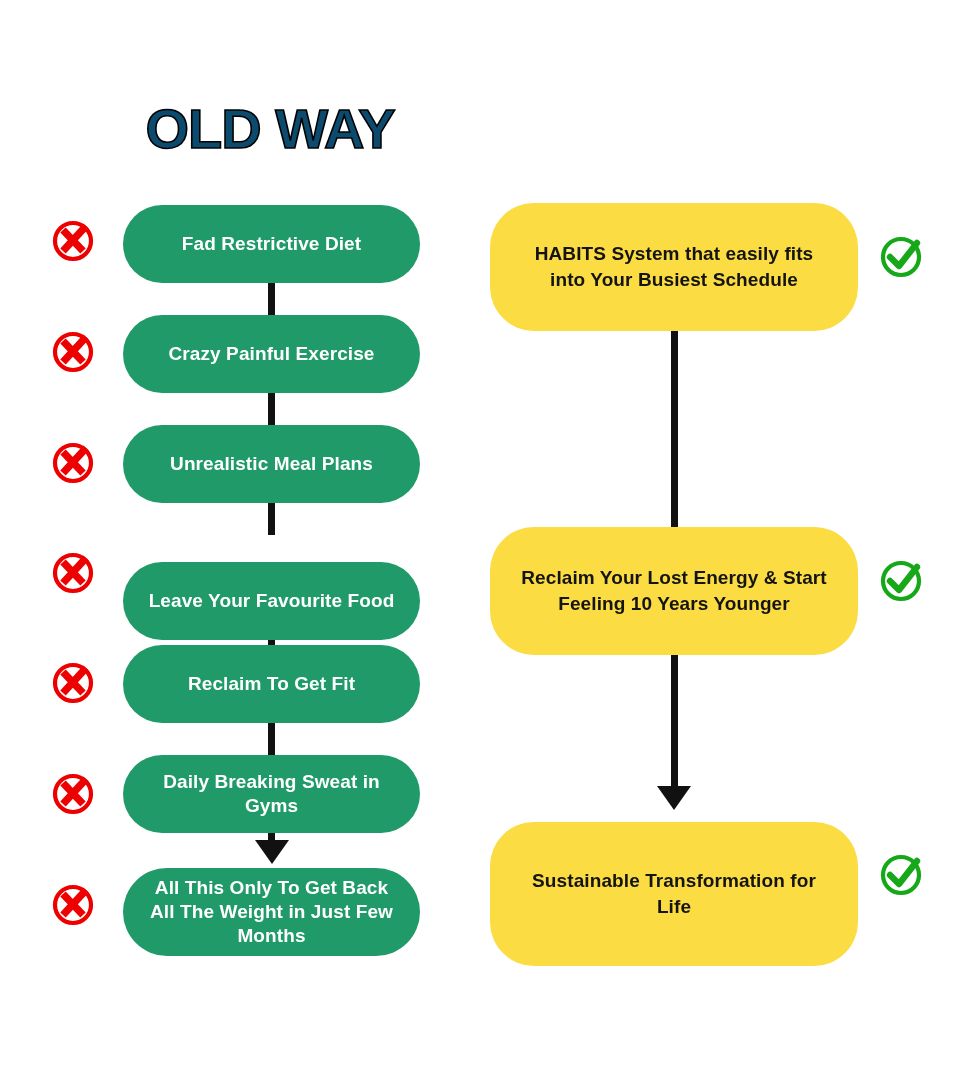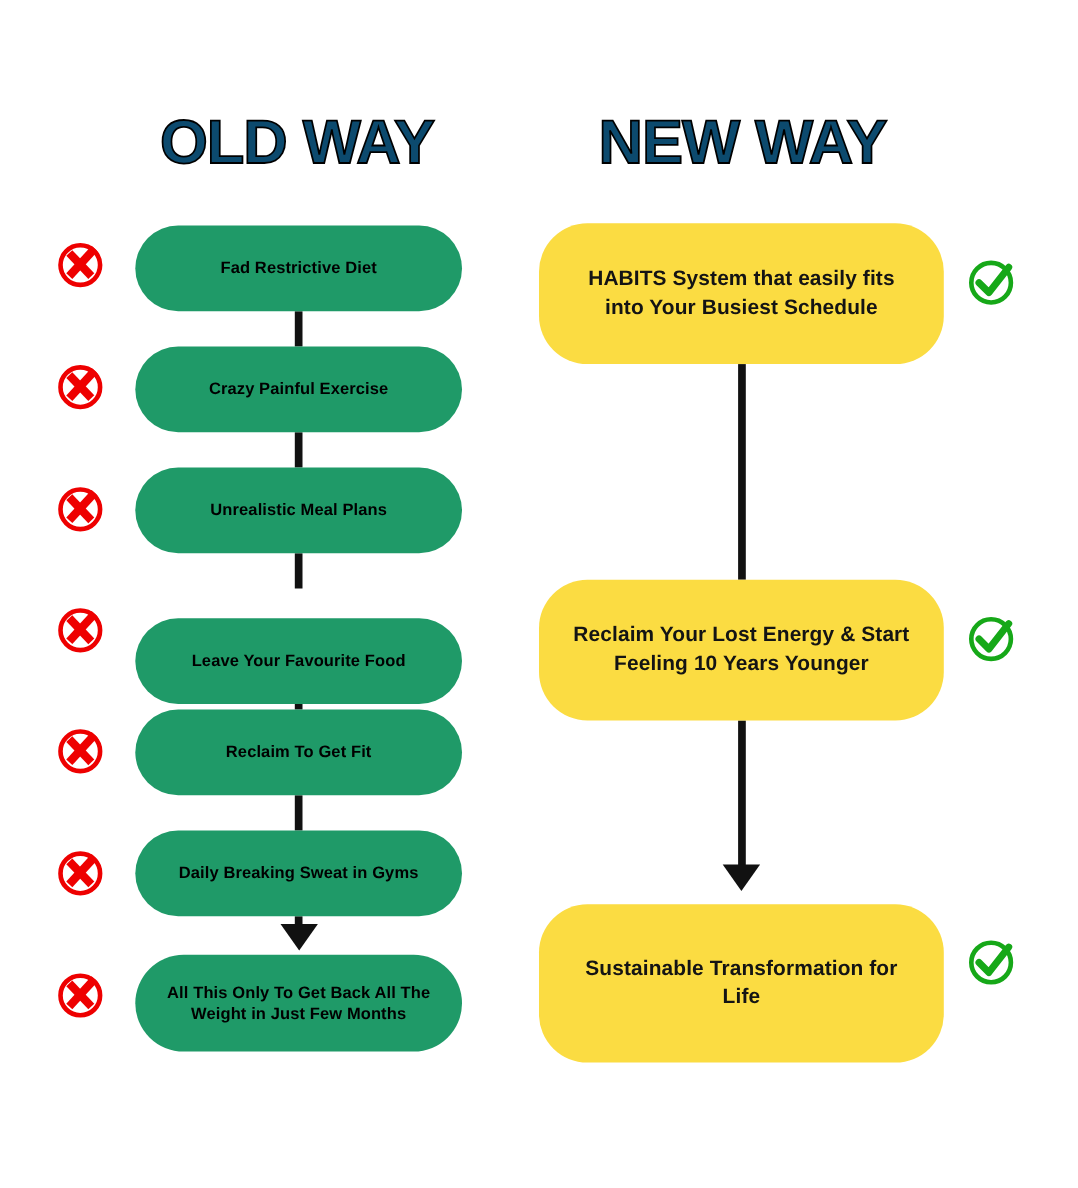--- a/index.html
+++ b/index.html
@@ -54,23 +54,23 @@
     align-items:center;
     justify-content:center;
     text-align:center;
     z-index:2;
     box-sizing:border-box;
   }
   .node-old{
     left:123px;
     width:297px;
     background:#1f9a68;
-    color:#000000;
+    color:#ffffff;
     border-radius:999px;
-    font-size:15px;
+    font-size:19px;
     font-weight:700;
     line-height:1.28;
     padding:6px 18px;
     letter-spacing:0.1px;
   }
   .node-new{
     left:0px;
     width:368px;
     background:#fbdc42;
     color:#141414;
@@ -85,21 +85,20 @@
   
   .status-icon{position:absolute;z-index:3;width:48px;height:48px;}
   .status-icon svg{display:block;width:48px;height:48px;overflow:visible;}
 </style>
 </head>
 <body>
 
 <div class="canvas">
 
   <div class="heading" id="heading-old">OLD WAY</div>
-  <div class="heading" id="heading-new">NEW WAY</div>
 
   <div class="column" id="col-old">
     <div id="old-connectors">
         <div class="connector" style="top: 283px; height: 32px; left: 268px;"></div>
         <div class="connector" style="top: 393px; height: 32px; left: 268px;"></div>
         <div class="connector" style="top: 503px; height: 32px; left: 268px;"></div>
         <div class="connector" style="top: 613px; height: 32px; left: 268px;"></div>
         <div class="connector" style="top: 723px; height: 32px; left: 268px;"></div>
         <div class="connector" style="top: 833px; height: 14px; left: 268px;"></div>
         <div class="arrow-head" style="top: 840px; left: 254.5px;"></div>

